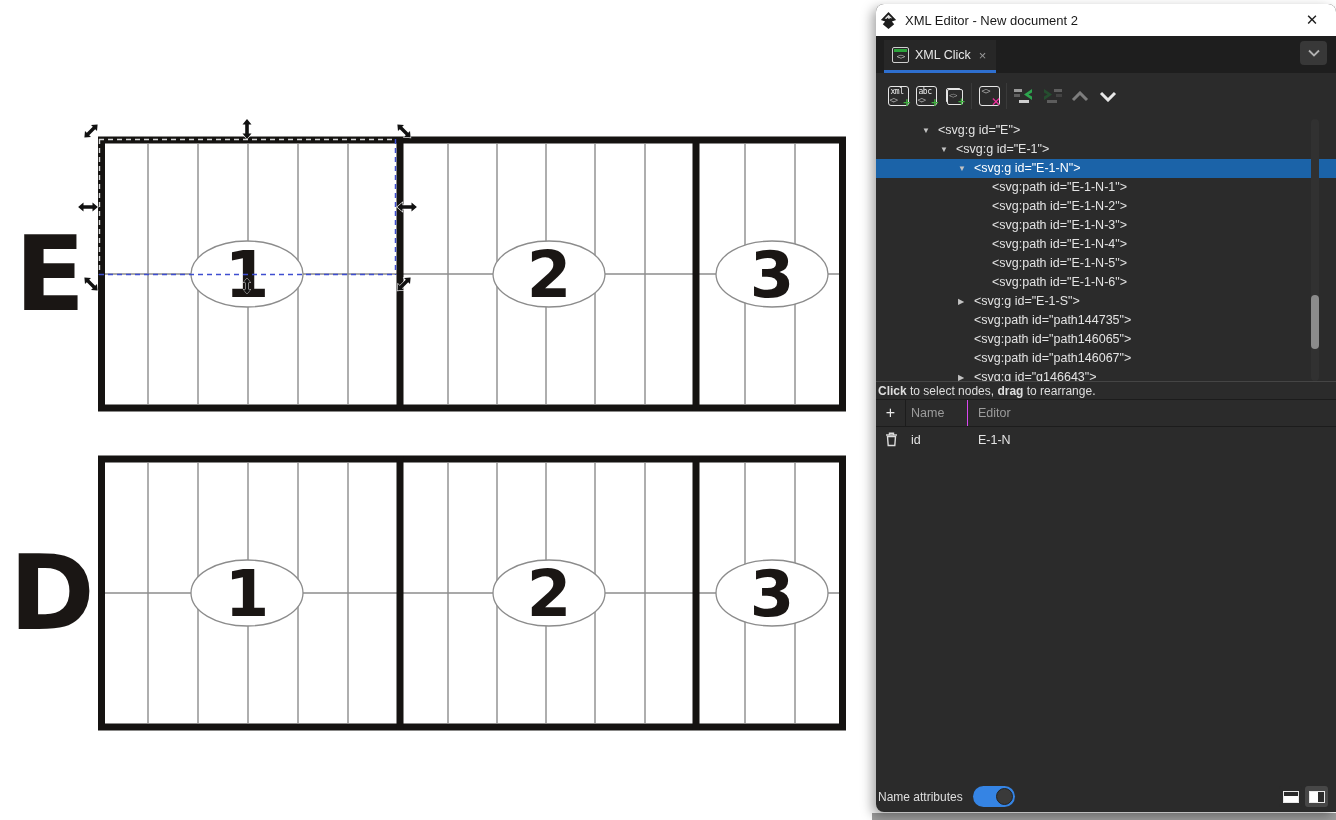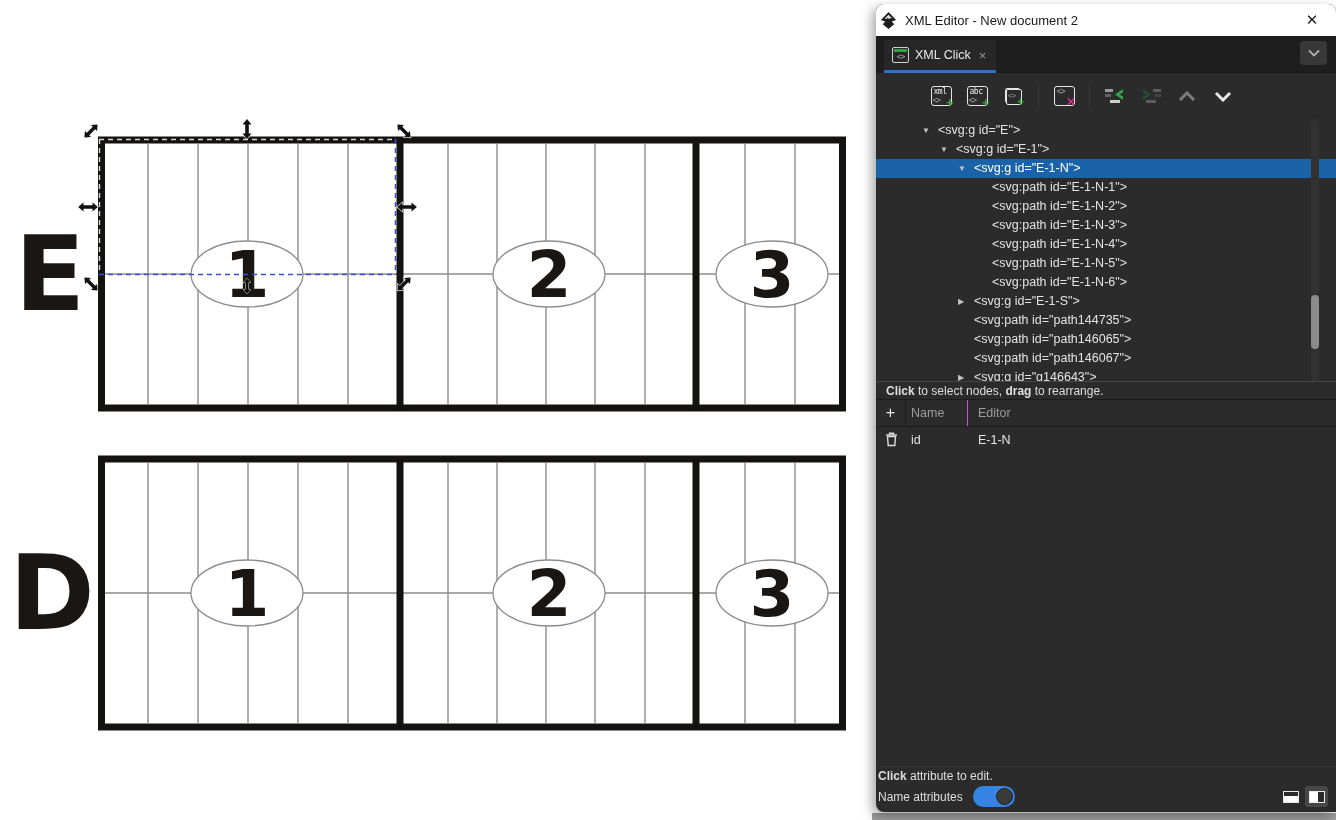--- a/index.html
+++ b/index.html
@@ -33,21 +33,21 @@
   .tab-icon-bar { position:absolute; left:1px; right:1px; top:1px; height:3px;
     background:#2da43c; }
   .tab-icon-glyph { position:absolute; left:0; right:0; top:4px; text-align:center;
     font-size:8px; color:#cfcfcf; line-height:10px; letter-spacing:-1px; }
   .tab-close { color:#9a9a9a; font-size:13px; margin-left:2px; }
   .tab-overflow { position:absolute; right:9px; top:5px; width:27px; height:24px;
     background:#383838; border-radius:4px; display:flex; align-items:center;
     justify-content:center; }
 
   .toolbar { height:46px; background:#2b2b2b; display:flex; align-items:center;
-    padding:0 8px; gap:8px; flex:0 0 auto; position:relative;margin-left:43px; }
+    padding:0 8px; flex:0 0 auto; position:relative; }
   .tb-btn { width:28px; height:28px; display:flex; align-items:center;
     justify-content:center; position:relative; }
   .tb-sep { width:1px; height:26px; background:#3a3a3a; margin:0 3px; }
   .node-box { position:relative; width:21px; height:20px; border:1.5px solid #e6e6e6;
     border-radius:3px; font-family:"DejaVu Sans Mono",monospace; }
   .node-box .t { position:absolute; top:0px; left:2px; font-size:8px; color:#f0f0f0;
     line-height:9px; letter-spacing:-.5px; }
   .node-box .b { position:absolute; bottom:0px; left:1px; font-size:8px; color:#a0a0a0;
     line-height:9px; letter-spacing:-1px; }
   .plus { position:absolute; right:-3px; bottom:-4px; color:#3fae3f; font-size:12px;
@@ -69,21 +69,21 @@
   .tree-row.selected { background:#1b63a8; color:#ffffff; }
   .expander { display:inline-block; width:16px; font-size:8px; color:#c3c3c3;
     text-align:left; vertical-align:middle; }
   .tree-scroll { position:absolute; right:17px; top:115px; width:8px; height:262px;
     background:#313131; border-radius:4px; }
   .tree-thumb { position:absolute; left:0; width:8px; top:176px; height:54px;
     background:#8b8b8b; border-radius:4px; }
 
   .hintbar { height:19px; line-height:18px; background:#2b2b2b;
     border-top:1px solid #454545; border-bottom:1px solid #1c1c1c;
-    font-size:12px; color:#dedede; padding-left:10px; flex:0 0 auto; }
+    font-size:12px; color:#dedede; padding-left:2px; flex:0 0 auto; }
   .hintbar b, .hint2 b { font-weight:bold; }
 
   .attr-header { height:27px; display:flex; align-items:center; color:#9c9c9c;
     font-size:12.5px; border-bottom:1px solid #1c1c1c; flex:0 0 auto; }
   .attr-header .cell-add { width:30px; text-align:center; color:#e8e8e8;
     font-size:16px; border-right:1px solid #1c1c1c; height:100%; line-height:26px; }
   .attr-header .cell-name { width:62px; padding-left:5px; border-right:1px solid #d946ef;
     height:100%; line-height:26px; }
   .attr-header .cell-value { flex:1; padding-left:10px; }
   .attr-row { height:25px; display:flex; align-items:center; color:#e4e4e4;
@@ -317,23 +317,20 @@
         <line x1="1" y1="3" x2="12" y2="3" stroke="#dcdcdc" stroke-width="1.4"></line>
         <path d="M4.5 3 L4.5 1.2 L8.5 1.2 L8.5 3" fill="none" stroke="#dcdcdc" stroke-width="1.4"></path>
       </svg>
     </div>
     <div class="cell-name">id</div>
     <div class="cell-value">E-1-N</div>
   </div>
 
   <div class="attr-space"></div>
 
-  <div class="hint2">
-    <b>Click</b><span> attribute to edit.</span>
-  </div>
 
   <div class="bottomrow">
     <span class="label">Name attributes</span>
     <div class="toggle">
         <div class="knob"></div>
       </div>
     <div class="spacer"></div>
     <div class="layout-btn">
       <span class="pane-h"></span>
     </div>

